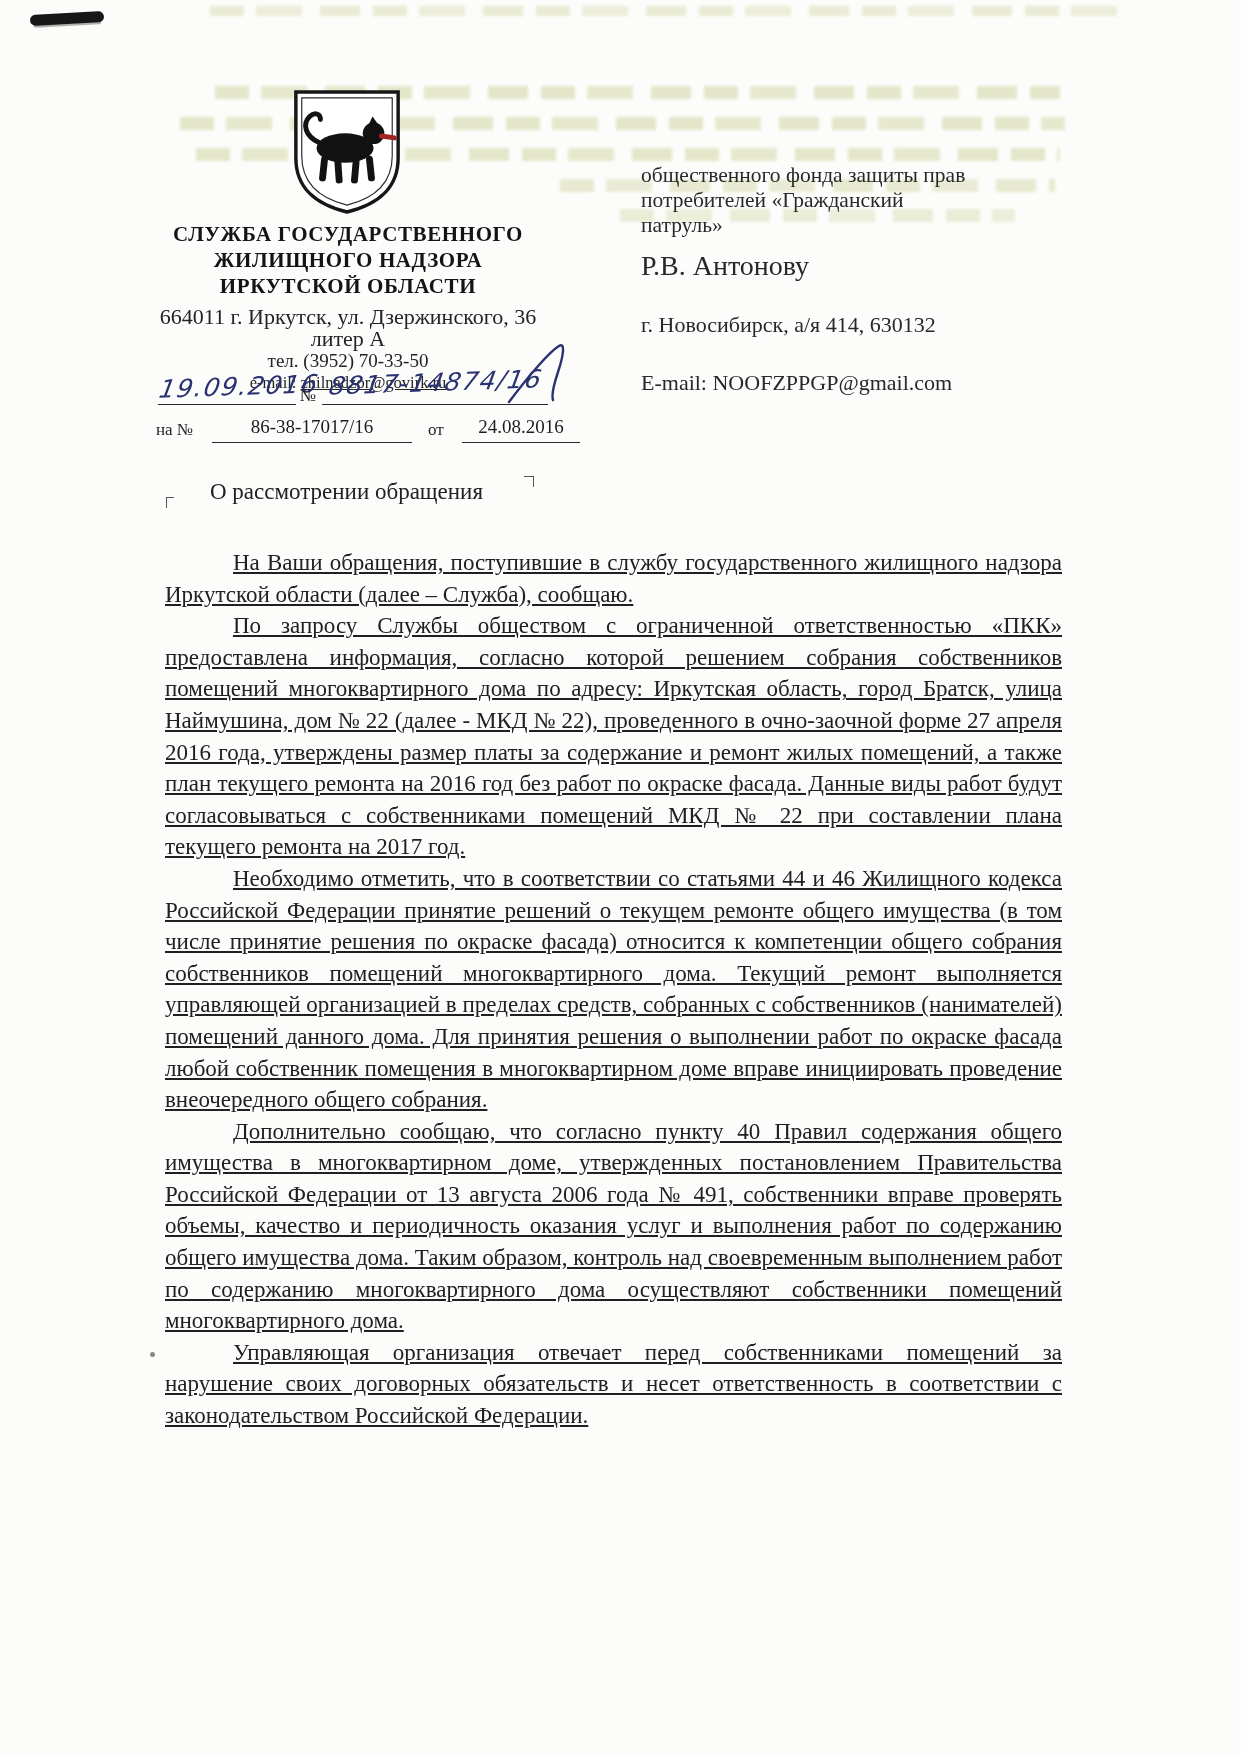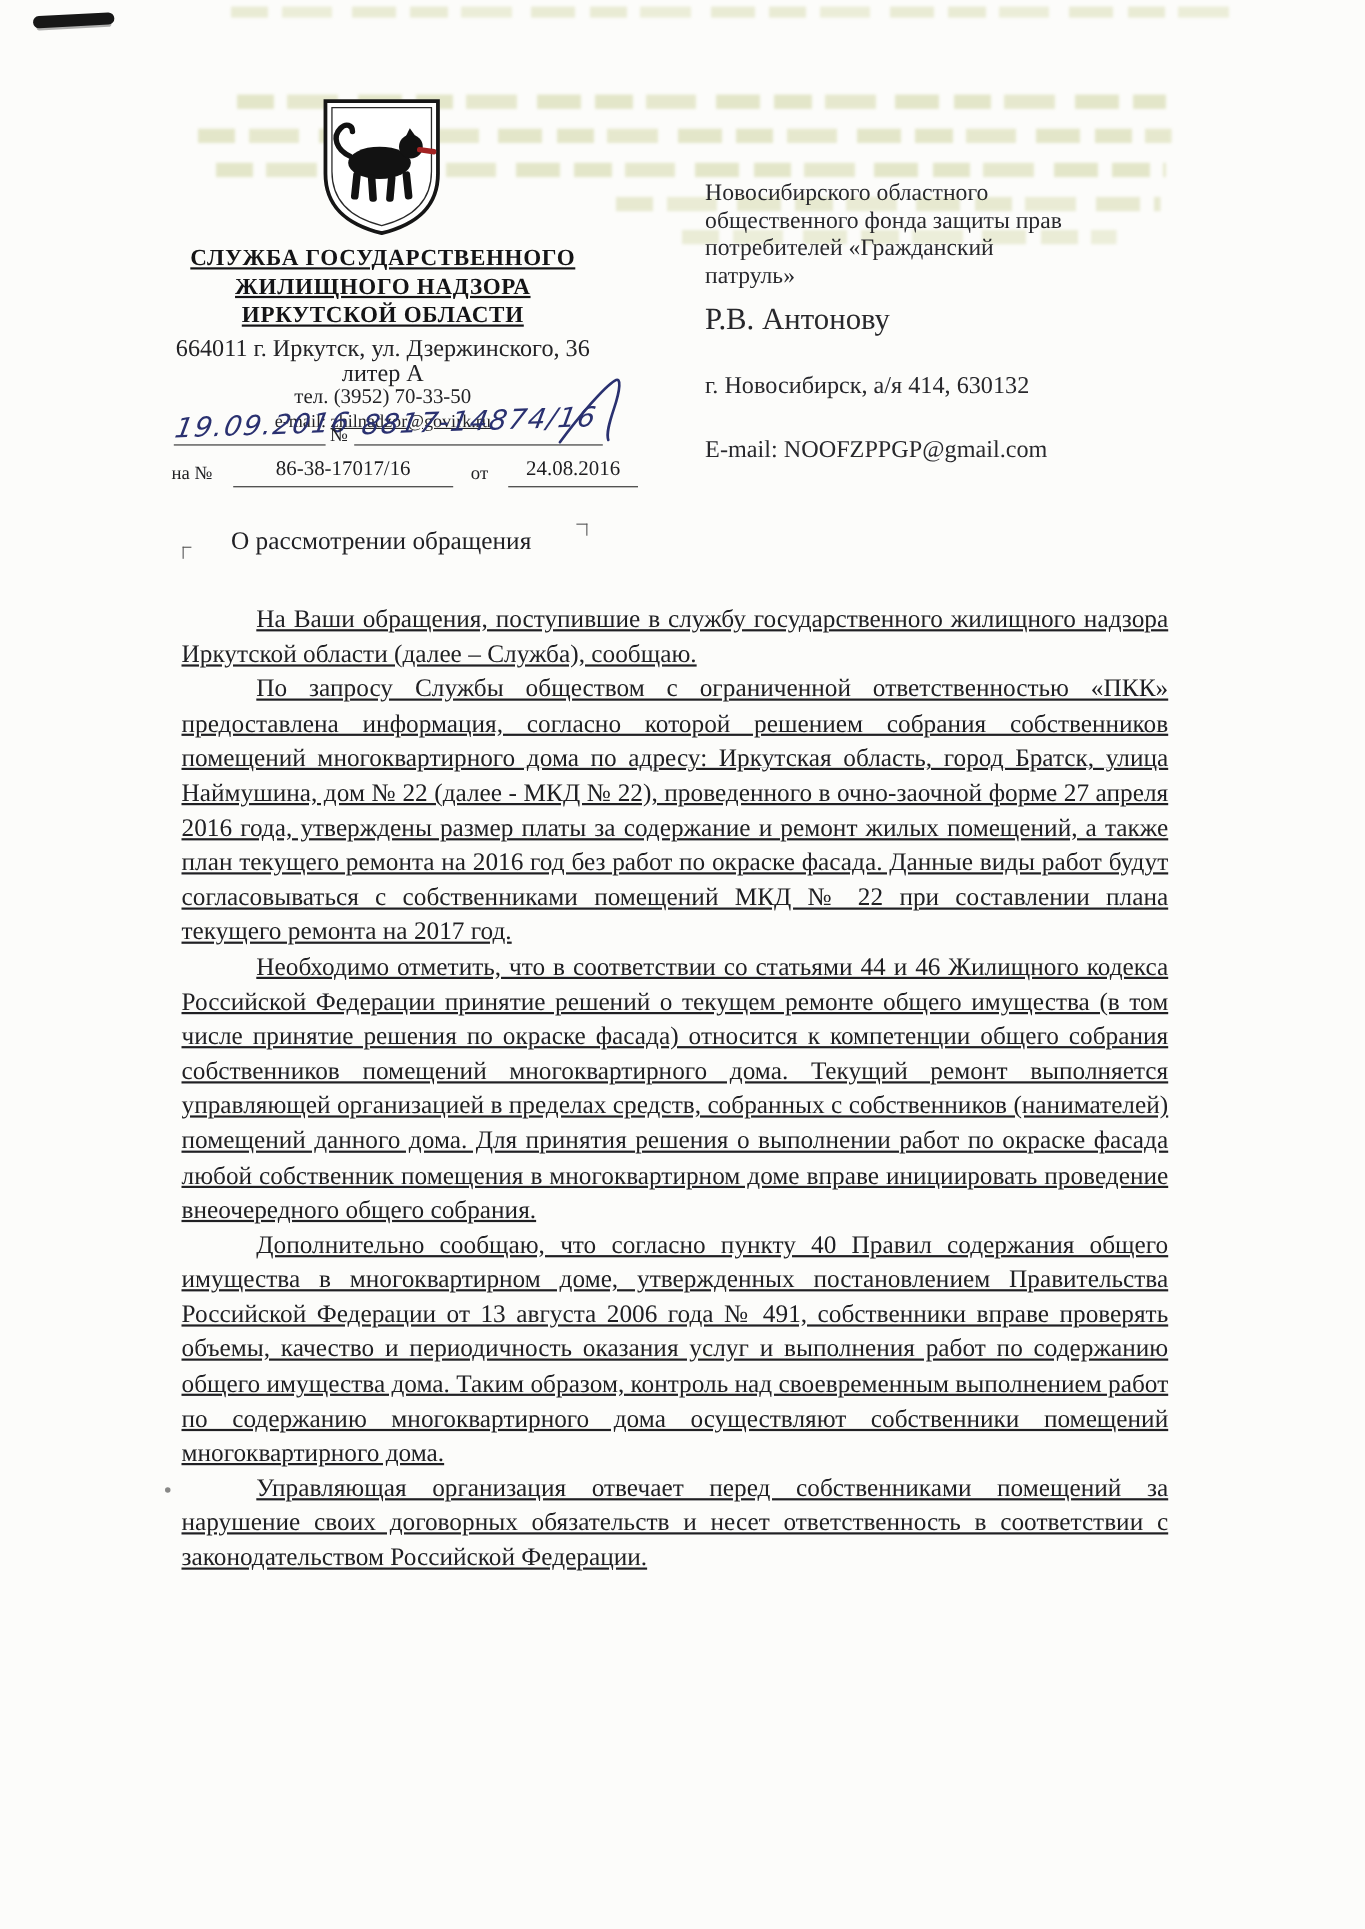--- a/index.html
+++ b/index.html
@@ -33,21 +33,20 @@
   
   .arms { position:absolute; left:288px; top:86px; width:118px; height:130px; }
   
   .sender {
     position:absolute; left:140px; top:221px; width:416px;
     text-align:center;
   }
   .sender .org-line {
     font-weight:bold; font-size:21px; line-height:26px; letter-spacing:.6px;
     color:#141416;
-    text-decoration:underline;
   }
   .sender .addr   { font-size:22px; line-height:22px; margin-top:7px; color:#232326; }
   .sender .phone  { font-size:19px; line-height:22px; color:#232326; }
   .sender .email  { font-size:16.5px; line-height:22px; color:#232326; }
   .sender .email .mail-link { text-decoration:underline;margin-top:48px; }
   
   .handwriting {
     font-family:"DejaVu Sans", sans-serif; font-style:italic;
     color:#2a3170; letter-spacing:1.5px;
     transform:skewX(-12deg) rotate(-2deg);
@@ -137,21 +136,20 @@
   <div class="underline-b"></div>
   <svg class="flourish" viewBox="0 0 80 72">
     <path d="M4,62 C22,38 44,12 54,6 C60,2 59,14 53,32 C49,44 46,54 48,60" fill="none" stroke="#2a3170" stroke-width="2.4" stroke-linecap="round"></path>
   </svg>
   <div class="ref-label">на №</div>
   <div class="ref-number">86-38-17017/16</div>
   <div class="ref-from">от</div>
   <div class="ref-date">24.08.2016</div>
 
   <div class="recipient">
-    <div class="r-line">Новосибирского областного</div>
     <div class="r-line">общественного фонда защиты прав</div>
     <div class="r-line">потребителей «Гражданский</div>
     <div class="r-line">патруль»</div>
     <div class="r-name">Р.В. Антонову</div>
     <div class="r-addr">г. Новосибирск, а/я 414, 630132</div>
     <div class="r-mail">E-mail: NOOFZPPGP@gmail.com</div>
   </div>
 
   <div class="corner-left"></div>
   <div class="subject">О рассмотрении обращения</div>

